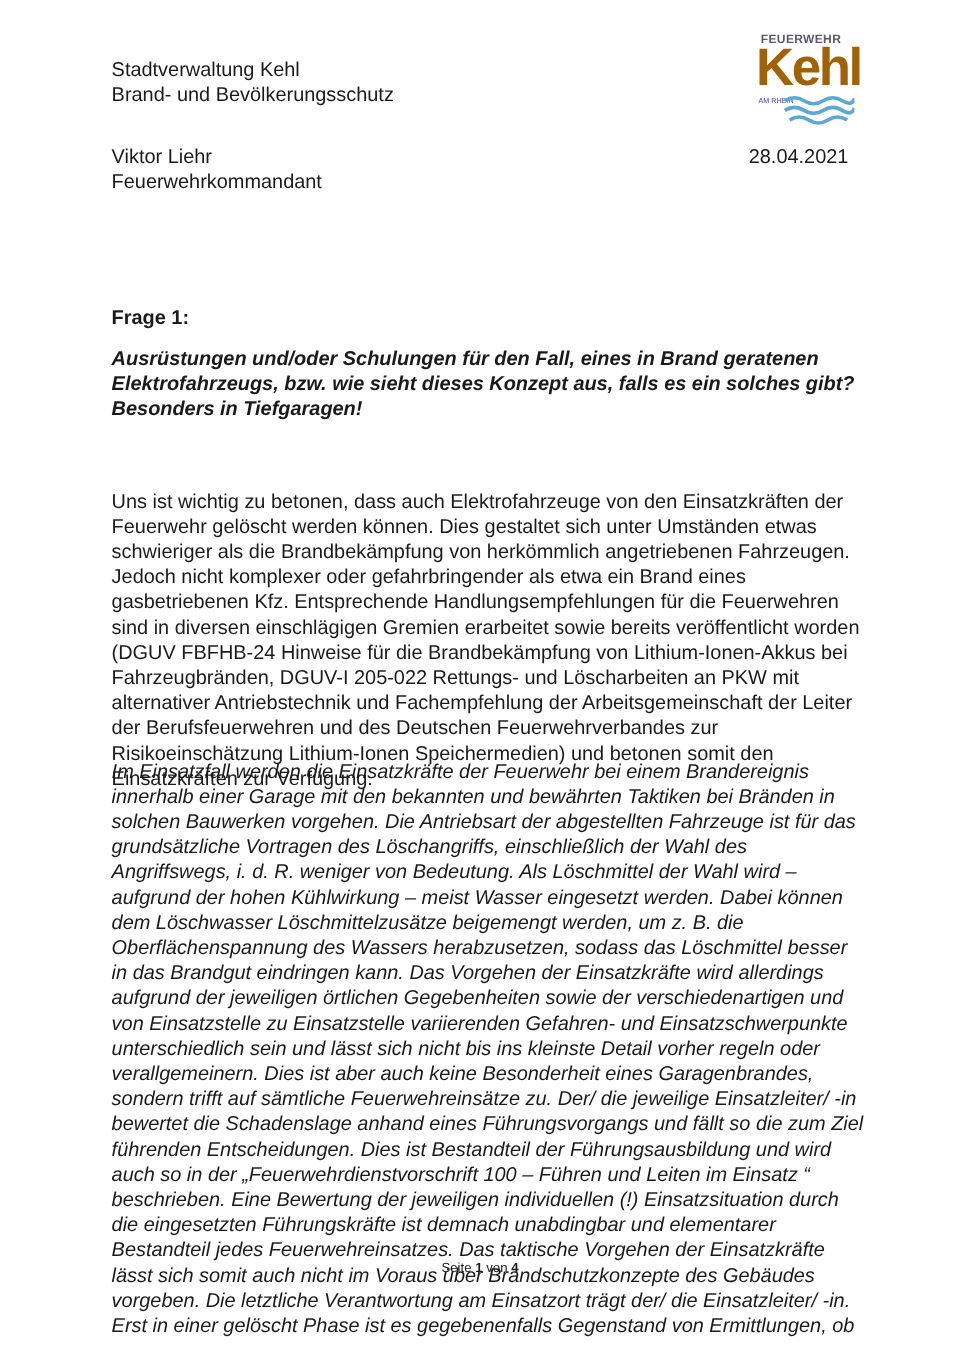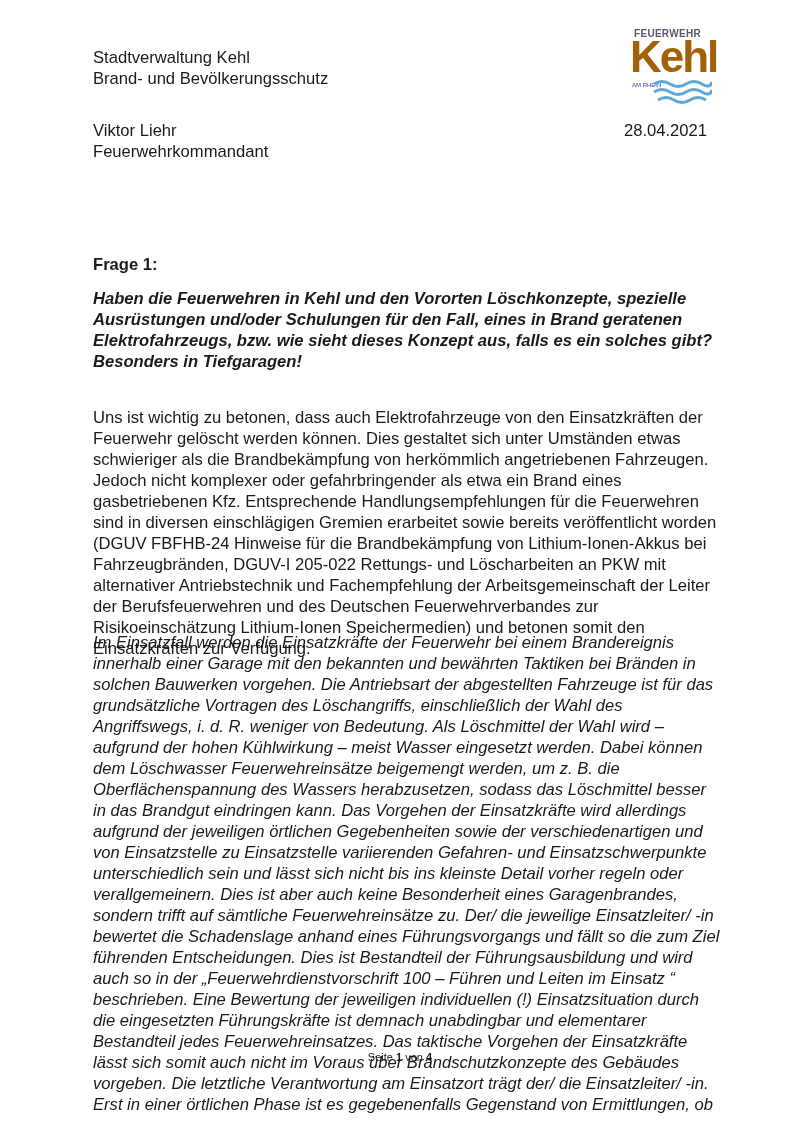--- a/index.html
+++ b/index.html
@@ -49,21 +49,20 @@
     <div>Viktor Liehr</div>
     <div>Feuerwehrkommandant</div>
   </div>
 
   <div class="abs date">28.04.2021</div>
 
 
   <div class="abs heading">Frage 1:</div>
 
   <div class="abs line question">
-    <div>Haben die Feuerwehren in Kehl und den Vororten Löschkonzepte, spezielle</div>
     <div>Ausrüstungen und/oder Schulungen für den Fall, eines in Brand geratenen</div>
     <div>Elektrofahrzeugs, bzw. wie sieht dieses Konzept aus, falls es ein solches gibt?</div>
     <div>Besonders in Tiefgaragen!</div>
   </div>
 
   <div class="abs line p1">
     <div>Uns ist wichtig zu betonen, dass auch Elektrofahrzeuge von den Einsatzkräften der</div>
     <div>Feuerwehr gelöscht werden können. Dies gestaltet sich unter Umständen etwas</div>
     <div>schwieriger als die Brandbekämpfung von herkömmlich angetriebenen Fahrzeugen.</div>
     <div>Jedoch nicht komplexer oder gefahrbringender als etwa ein Brand eines</div>
@@ -77,37 +76,37 @@
     <div>Einsatzkräften zur Verfügung.</div>
   </div>
 
   <div class="abs line p2">
     <div>Im Einsatzfall werden die Einsatzkräfte der Feuerwehr bei einem Brandereignis</div>
     <div>innerhalb einer Garage mit den bekannten und bewährten Taktiken bei Bränden in</div>
     <div>solchen Bauwerken vorgehen. Die Antriebsart der abgestellten Fahrzeuge ist für das</div>
     <div>grundsätzliche Vortragen des Löschangriffs, einschließlich der Wahl des</div>
     <div>Angriffswegs, i. d. R. weniger von Bedeutung. Als Löschmittel der Wahl wird –</div>
     <div>aufgrund der hohen Kühlwirkung – meist Wasser eingesetzt werden. Dabei können</div>
-    <div>dem Löschwasser Feuerwehreinsätze beigemengt werden, um z. B. die</div>
+    <div>dem Löschwasser Löschmittelzusätze beigemengt werden, um z. B. die</div>
     <div>Oberflächenspannung des Wassers herabzusetzen, sodass das Löschmittel besser</div>
     <div>in das Brandgut eindringen kann. Das Vorgehen der Einsatzkräfte wird allerdings</div>
     <div>aufgrund der jeweiligen örtlichen Gegebenheiten sowie der verschiedenartigen und</div>
     <div>von Einsatzstelle zu Einsatzstelle variierenden Gefahren- und Einsatzschwerpunkte</div>
     <div>unterschiedlich sein und lässt sich nicht bis ins kleinste Detail vorher regeln oder</div>
     <div>verallgemeinern. Dies ist aber auch keine Besonderheit eines Garagenbrandes,</div>
     <div>sondern trifft auf sämtliche Feuerwehreinsätze zu. Der/ die jeweilige Einsatzleiter/ -in</div>
     <div>bewertet die Schadenslage anhand eines Führungsvorgangs und fällt so die zum Ziel</div>
     <div>führenden Entscheidungen. Dies ist Bestandteil der Führungsausbildung und wird</div>
     <div>auch so in der „Feuerwehrdienstvorschrift 100 – Führen und Leiten im Einsatz “</div>
     <div>beschrieben. Eine Bewertung der jeweiligen individuellen (!) Einsatzsituation durch</div>
     <div>die eingesetzten Führungskräfte ist demnach unabdingbar und elementarer</div>
     <div>Bestandteil jedes Feuerwehreinsatzes. Das taktische Vorgehen der Einsatzkräfte</div>
     <div>lässt sich somit auch nicht im Voraus über Brandschutzkonzepte des Gebäudes</div>
     <div>vorgeben. Die letztliche Verantwortung am Einsatzort trägt der/ die Einsatzleiter/ -in.</div>
-    <div>Erst in einer örtlichen Phase ist es gegebenenfalls Gegenstand von Ermittlungen, ob</div>
+    <div>Erst in einer gelöscht Phase ist es gegebenenfalls Gegenstand von Ermittlungen, ob</div>
   </div>
 
   <div class="abs footer">
     <span>Seite</span>
     <b>1</b>
     <span>von</span>
     <b>4</b>
   </div>
 
 </div>

